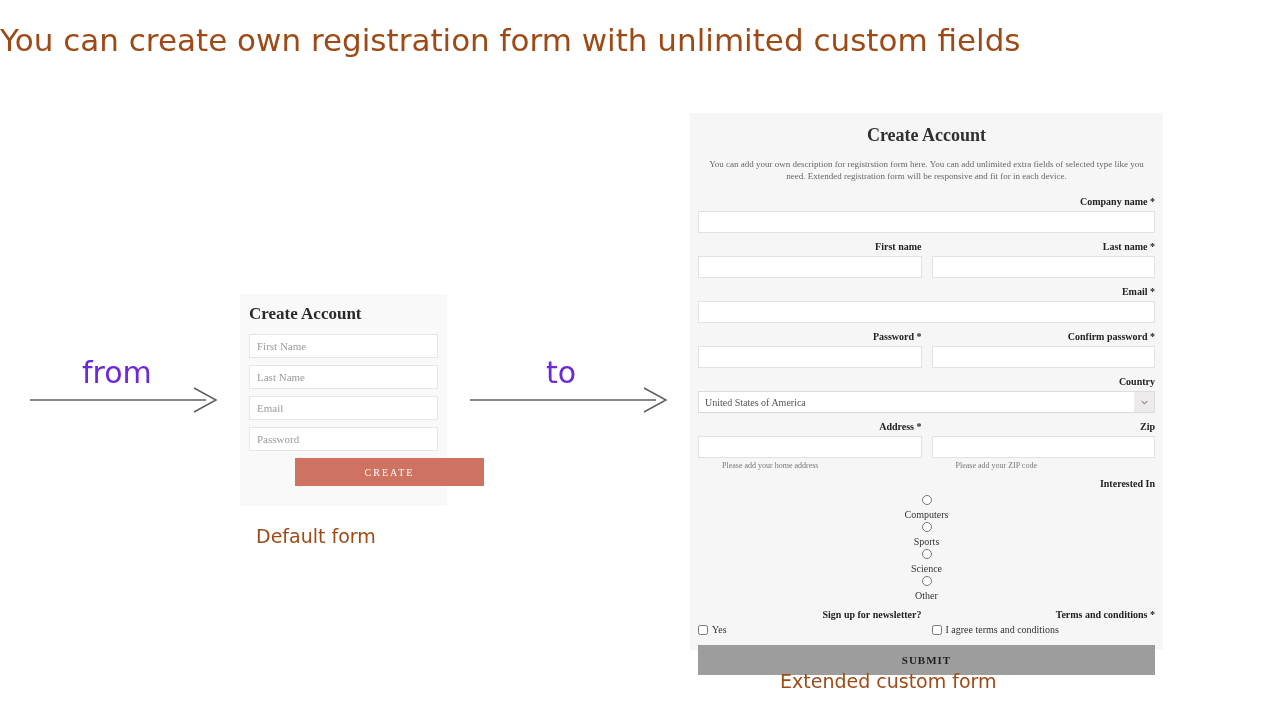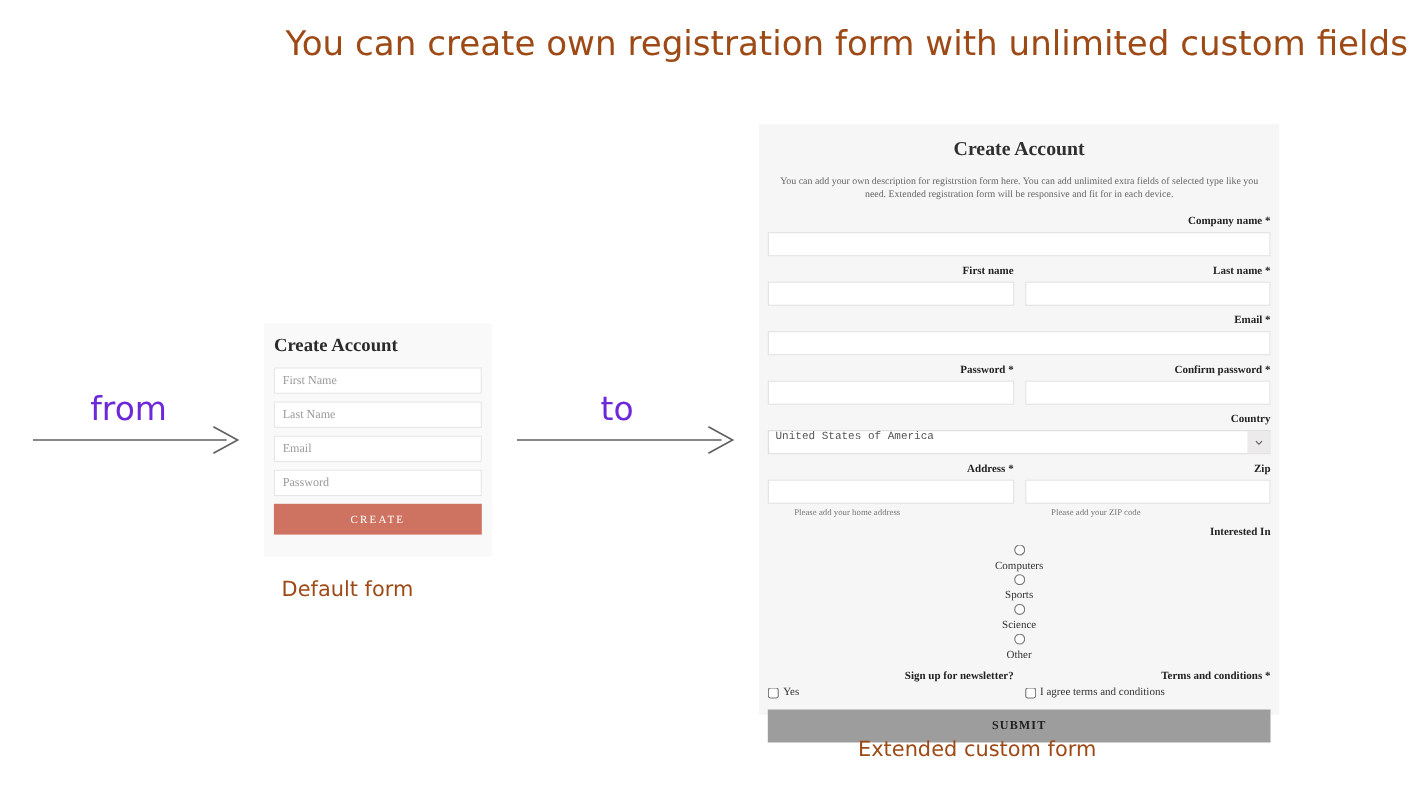--- a/index.html
+++ b/index.html
@@ -1,42 +1,42 @@
 <!DOCTYPE html>
 <html><head>
 <meta charset="utf-8">
 <style>
   * { box-sizing: border-box; margin: 0; padding: 0; }
   body { width: 1280px; height: 720px; background: #fff; font-family: "DejaVu Sans", Verdana, sans-serif; position: relative; overflow: hidden; }
 
-  .headline { position: absolute; top: 22px; left: 0; right: 0; text-align: right; font-size: 31px; color: #9d4a16; }
+  .headline { position: absolute; top: 22px; left: 0; right: 0; text-align: left; font-size: 31px; color: #9d4a16; }
 
   .arrow { position: absolute; }
   .arrow svg { display: block; }
   .connector-label { position: absolute; font-size: 30px; color: #6d28d9; }
 
   
   .default-card { position: absolute; left: 240px; top: 294px; width: 207px; height: 212px; background: #f9f9f9; padding: 10px 9px 9px 9px; font-family: Georgia, "Times New Roman", serif; }
   .default-card h2 { font-size: 17px; font-weight: bold; color: #2a2a2a; margin-bottom: 10px; }
   .default-card input { width: 100%; height: 24px; margin-bottom: 7px; border: 1px solid #e6e6e6; background: #fff; padding: 0 7px; font-size: 11px; color: #999; font-family: inherit; }
   .default-card input::placeholder { color: #9b9b9b; }
-  .default-card .create-btn { display: block; width: 100%; height: 28px; background: #ce7262; color: #fff; border: none; font-size: 10px; letter-spacing: 2px; cursor: pointer; font-family: inherit; }
+  .default-card .create-btn { display: block; width: 100%; height: 28px; background: #ce7262; color: #fff; border: none; font-size: 10px; letter-spacing: 2px; cursor: pointer; font-family: inherit; margin-left: 46px; }
 
   .caption { position: absolute; font-size: 19px; color: #9d4a16; }
 
   
   .ext-card { position: absolute; left: 690px; top: 113px; width: 473px; height: 537px; background: #f6f6f6; font-family: Georgia, "Times New Roman", serif; color: #333; padding: 12px 8px 8px 8px; }
   .ext-card h2 { text-align: center; font-size: 18px; font-weight: bold; color: #303030; margin-bottom: 12px; }
   .ext-desc { text-align: center; font-size: 9px; color: #666; line-height: 1.35; padding: 0 4px; margin-bottom: 14px; font-family: inherit; }
   .ext-row { display: flex; gap: 10px; margin-bottom: 8px; }
   .ext-col { flex: 1; display: flex; flex-direction: column; }
   .ext-label { font-size: 10px; font-weight: bold; color: #222; margin-bottom: 4px; font-family: inherit; text-align: right; }
   .ext-input { height: 22px; border: 1px solid #e2e2e2; background: #fff; width: 100%; padding: 0 6px; font-size: 10px; font-family: inherit; }
   .ext-help { font-size: 8px; color: #777; margin-top: 3px; font-family: inherit; margin-left: 24px; }
-  .ext-select { position: relative; height: 22px; border: 1px solid #dcdcdc; background: #fff; width: 100%; padding: 0 6px; font-size: 10px; color: #555; display: flex; align-items: flex-start; font-family: Liberation Mono, monospace; }
+  .ext-select { position: relative; height: 22px; border: 1px solid #dcdcdc; background: #fff; width: 100%; padding: 0 6px; font-size: 10px; color: #555; display: flex; align-items: center; font-family: Liberation Serif, serif; }
   .ext-select .caret { position: absolute; right: 0; top: 0; bottom: 0; width: 20px; background: #eceaea; display: flex; align-items: center; justify-content: center; }
   .ext-select .caret svg { width: 7px; height: 5px; }
   .radio-list { display: flex; flex-direction: column; gap: 2px; margin-top: 2px; }
   .radio-item { display: flex; align-items: center; gap: 4px; font-size: 10px; font-family: inherit; flex-direction: column; }
   .radio-item input { margin: 0; width: 10px; height: 10px; }
   .check-item { display: flex; align-items: center; gap: 4px; font-size: 10px; font-family: inherit; }
   .check-item input { margin: 0; width: 10px; height: 10px; }
   .submit-btn { display: block; width: calc(100% + 0px); height: 30px; background: #9d9d9d; color: #1f1f1f; border: none; font-size: 11px; font-weight: bold; letter-spacing: 1px; cursor: pointer; margin-top: 10px; font-family: inherit; }
 </style>
 </head>

